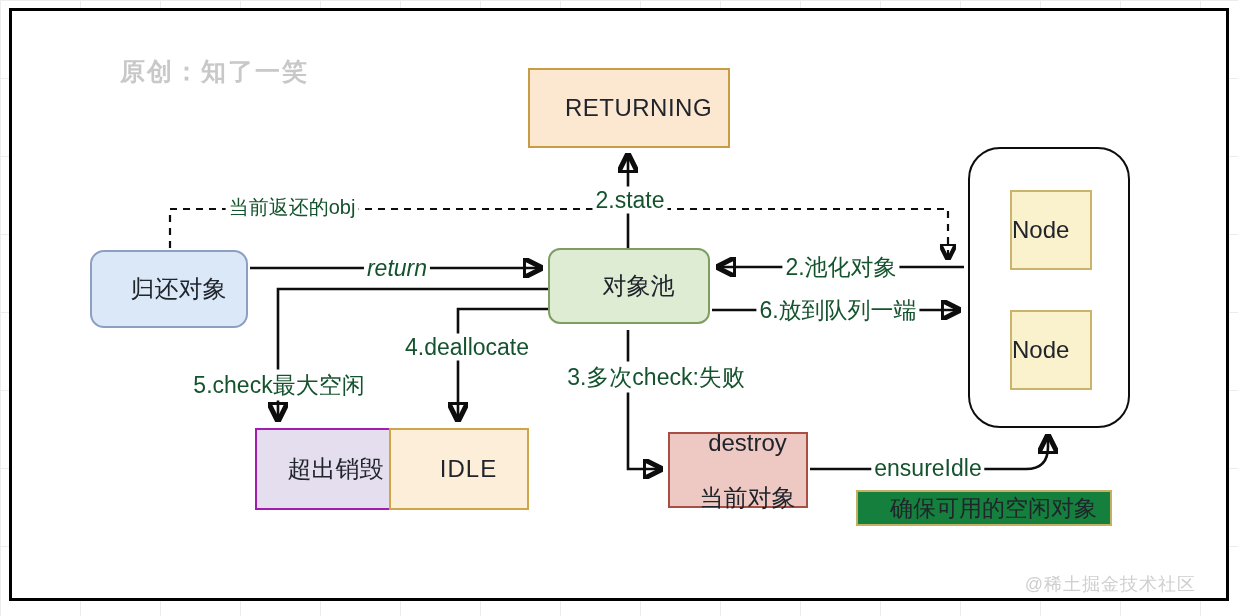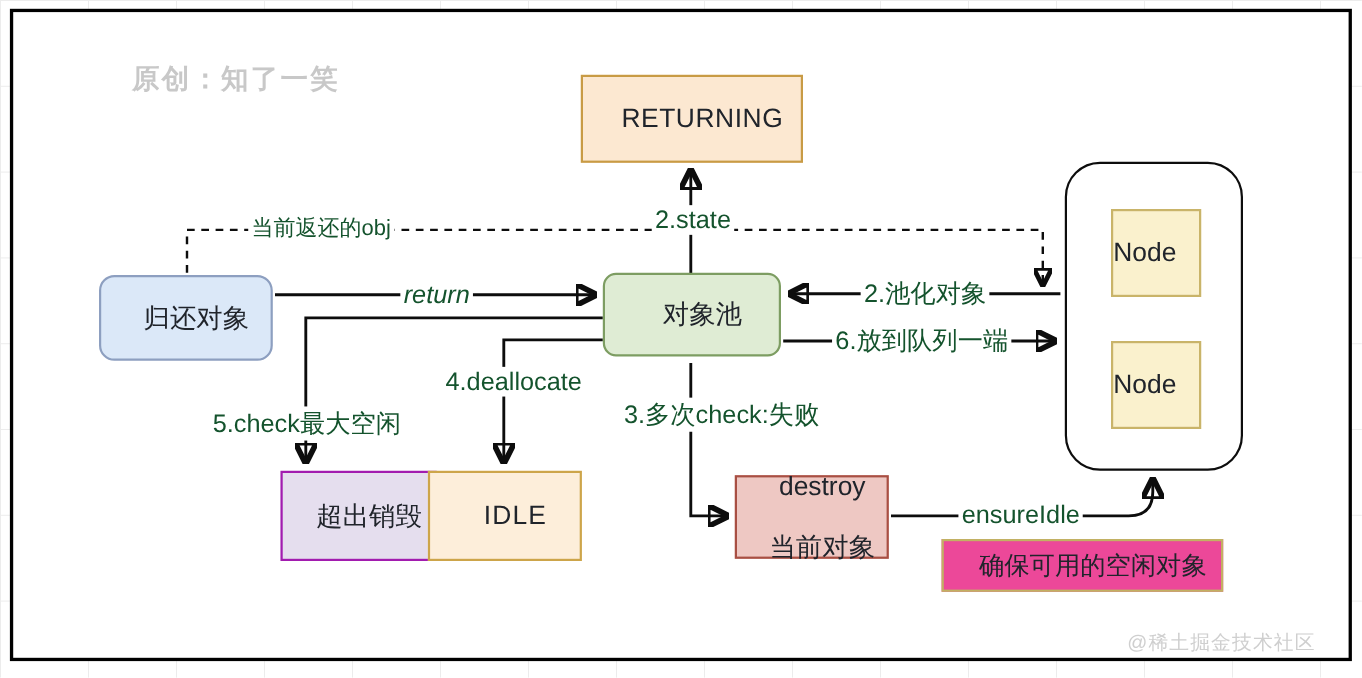--- a/index.html
+++ b/index.html
@@ -42,22 +42,22 @@
   .node-box { position:absolute; left:40px; width:82px; height:80px;
     background:#faf1cd; border:2px solid #c9b469;
     display:flex; align-items:center; justify-content:flex-start; font-size:24px; }
   .node1 { top:41px; } .node2 { top:161px; }
   .destroy { left:668px; top:432px; width:140px; height:76px;
     background:#eec8c3; border:2.6px solid #a84f43; line-height:1.3; flex-direction:column;gap:24px; }
   .exceed { left:208px; top:428px; width:142px; height:82px;
     background:#e5deee; border:2px solid #a21caf;margin-left:47px; }
   .idle { left:389px; top:428px; width:140px; height:82px;
     background:#fdeeda; border:2px solid #cda54a; letter-spacing:1px;text-align:right; }
-  .ensure-note { left:856px; top:490px; width:256px; height:48px;
-    background:#ec4899; border:2px solid #c2b163; font-size:23px; }
+  .ensure-note { left:856px; top:490px; width:256px; height:36px;
+    background:#15803d; border:2px solid #c2b163; font-size:23px; }
 
   .edge-label {
     position:absolute; z-index:3; background:#ffffff; padding:0 3px;
     font-size:23px; color:#14532d; white-space:nowrap;
     transform:translate(-50%,-50%);
   }
   .lbl-state    { left:630px; top:200px; }
   .lbl-return   { left:397px; top:268px;font-style:italic; }
   .lbl-currobj  { left:292px; top:207px; font-size:20px; }
   .lbl-pooling  { left:841px; top:267px; }

